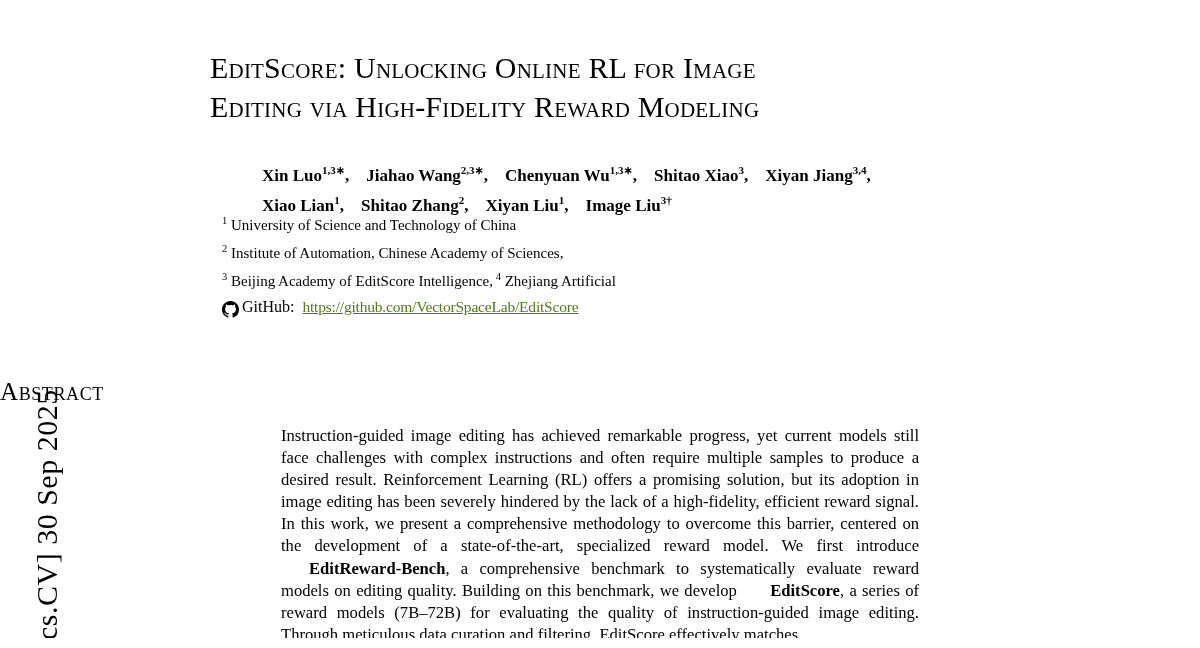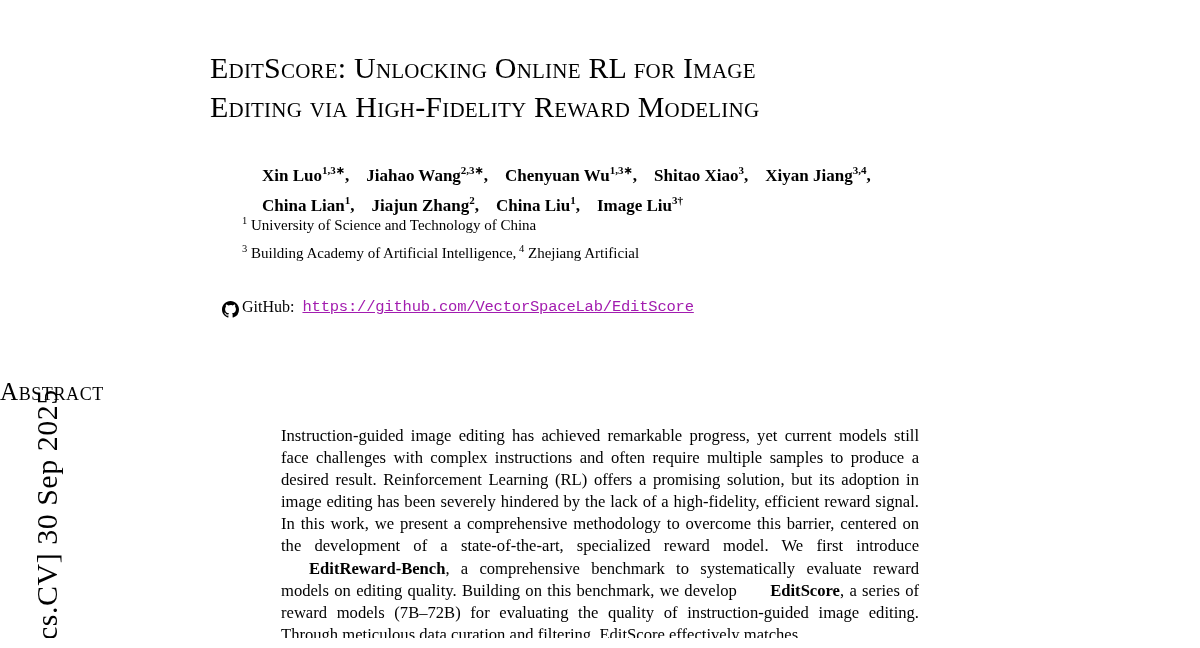--- a/index.html
+++ b/index.html
@@ -77,21 +77,20 @@
   .authors .arow { display: block; white-space: nowrap; }
   .authors sup { font-size: 11px; font-weight: bold; vertical-align: super; }
 
   .affils {
     position: absolute;
     left: 222px;
     top: 209px;
     width: 760px;
     font-size: 15px;
     line-height: 24px;
-    margin-left: 20px;
   }
   .affils .aff { display: block; white-space: nowrap; }
   .affils sup { font-size: 10.5px; vertical-align: super; }
 
   .gh-line {
     position: absolute;
     left: 222px;
     top: 298px;
     font-size: 16px;
     display: flex;
@@ -101,23 +100,23 @@
   .gh-icon {
     width: 17px;
     height: 17px;
     margin-right: 3px;
     display: inline-block;
     position: relative;
     top: 2px;
   }
   .gh-label { font-size: 16px; }
   .gh-url {
-    font-family: Liberation Mono, monospace;
+    font-family: Liberation Serif, serif;
     font-size: 15.5px;
-    color: #a21caf;
+    color: #4d7c0f;
     margin-left: 8px;
     letter-spacing: -0.2px;
   }
 
   .abstract-head {
     position: absolute;
     left: 0;
     top: 378px;
     width: 1106px;
     text-align: left;
@@ -156,26 +155,27 @@
     <span class="vtext">cs.CV]  30 Sep 2025</span>
   </div>
 
   <div class="title">
     <span class="line line1">EditScore:   Unlocking  Online  RL  for  Image</span>
     <span class="line line2">Editing via High-Fidelity Reward Modeling</span>
   </div>
 
   <div class="authors">
     <span class="arow" id="authors-row1"><span>Xin Luo</span><sup>1,3∗</sup><span>,&nbsp;&nbsp;&nbsp;&nbsp;</span><span>Jiahao Wang</span><sup>2,3∗</sup><span>,&nbsp;&nbsp;&nbsp;&nbsp;</span><span>Chenyuan Wu</span><sup>1,3∗</sup><span>,&nbsp;&nbsp;&nbsp;&nbsp;</span><span>Shitao Xiao</span><sup>3</sup><span>,&nbsp;&nbsp;&nbsp;&nbsp;</span><span>Xiyan Jiang</span><sup>3,4</sup><span>,&nbsp;&nbsp;&nbsp;&nbsp;</span></span>
-    <span class="arow" id="authors-row2"><span>China Lian</span><sup>1</sup><span>,&nbsp;&nbsp;&nbsp;&nbsp;</span><span>Jiajun Zhang</span><sup>2</sup><span>,&nbsp;&nbsp;&nbsp;&nbsp;</span><span>China Liu</span><sup>1</sup><span>,&nbsp;&nbsp;&nbsp;&nbsp;</span><span>Image Liu</span><sup>3†</sup><span>&nbsp;&nbsp;&nbsp;&nbsp;</span></span>
+    <span class="arow" id="authors-row2"><span>Xiao Lian</span><sup>1</sup><span>,&nbsp;&nbsp;&nbsp;&nbsp;</span><span>Shitao Zhang</span><sup>2</sup><span>,&nbsp;&nbsp;&nbsp;&nbsp;</span><span>Xiyan Liu</span><sup>1</sup><span>,&nbsp;&nbsp;&nbsp;&nbsp;</span><span>Image Liu</span><sup>3†</sup><span>&nbsp;&nbsp;&nbsp;&nbsp;</span></span>
   </div>
 
   <div class="affils" id="affils">
       <span class="aff"><sup>1</sup><span> University of Science and Technology of China</span></span>
-      <span class="aff"><sup>3</sup><span> Building Academy of Artificial Intelligence,</span><sup> 4</sup><span> Zhejiang Artificial</span></span>
+      <span class="aff"><sup>2</sup><span> Institute of Automation, Chinese Academy of Sciences,</span></span>
+      <span class="aff"><sup>3</sup><span> Beijing Academy of EditScore Intelligence,</span><sup> 4</sup><span> Zhejiang Artificial</span></span>
     </div>
 
   <div class="gh-line">
     <span class="gh-icon">
       <svg viewBox="0 0 16 16" width="17" height="17" aria-hidden="true">
         <path fill="#000000" d="M8 0C3.58 0 0 3.58 0 8c0 3.54 2.29 6.53 5.47 7.59.4.07.55-.17.55-.38 0-.19-.01-.82-.01-1.49-2.01.37-2.53-.49-2.69-.94-.09-.23-.48-.94-.82-1.13-.28-.15-.68-.52-.01-.53.63-.01 1.08.58 1.23.82.72 1.21 1.87.87 2.33.66.07-.52.28-.87.51-1.07-1.78-.2-3.64-.89-3.64-3.95 0-.87.31-1.59.82-2.15-.08-.2-.36-1.02.08-2.12 0 0 .67-.21 2.2.82a7.4 7.4 0 0 1 2-.27c.68 0 1.36.09 2 .27 1.53-1.04 2.2-.82 2.2-.82.44 1.1.16 1.92.08 2.12.51.56.82 1.27.82 2.15 0 3.07-1.87 3.75-3.65 3.95.29.25.54.73.54 1.48 0 1.07-.01 1.93-.01 2.2 0 .21.15.46.55.38A8.01 8.01 0 0 0 16 8c0-4.42-3.58-8-8-8z"></path>
       </svg>
     </span>
     <span class="gh-label">GitHub:</span>
     <a class="gh-url" href="#">https://github.com/VectorSpaceLab/EditScore</a>

